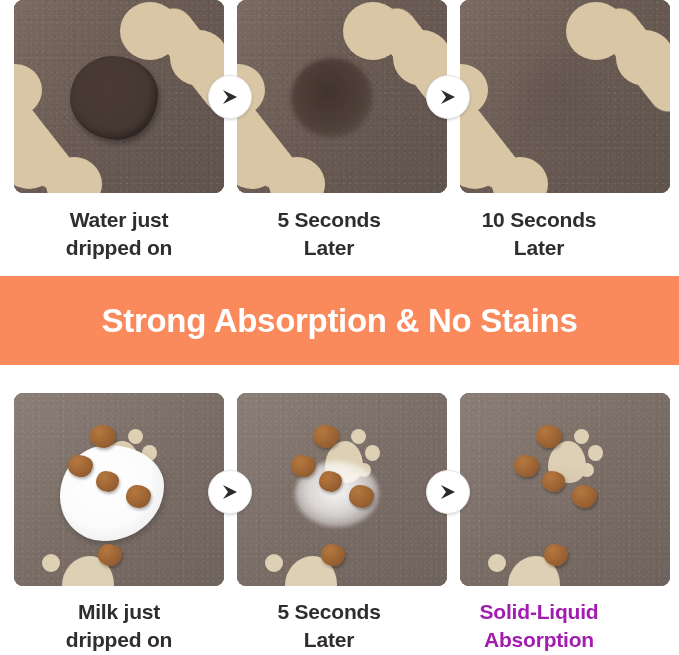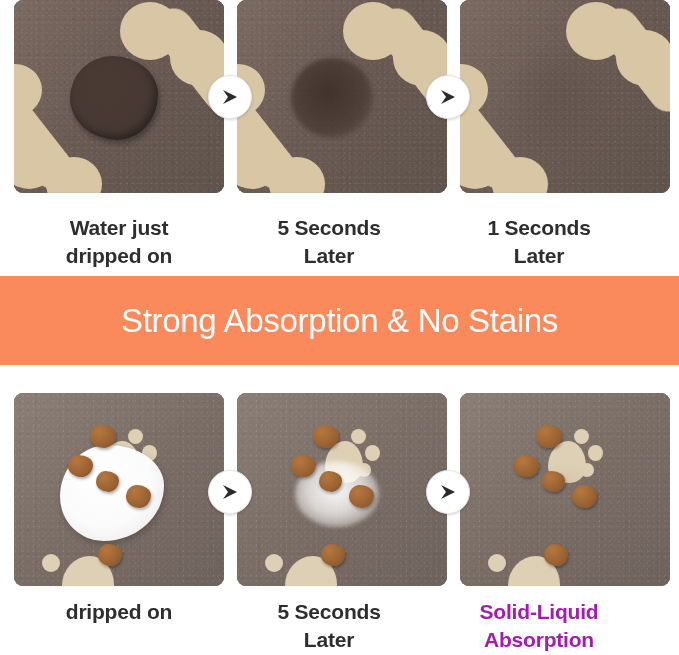--- a/index.html
+++ b/index.html
@@ -210,21 +210,21 @@
   .ab-bottom-1 { left: 208px; top: 470px; }
   .ab-bottom-2 { left: 426px; top: 470px; }
 
   
   .caption-row {
     position: absolute;
     left: 0;
     width: 679px;
     display: flex;
   }
-  .caption-row.top    { top: 214px; }
+  .caption-row.top    { top: 206px; }
   .caption-row.bottom { top: 598px; }
 
   .caption {
     width: 210px;
     text-align: center;
     font-size: 21px;
     font-weight: bold;
     line-height: 1.32;
     color: #2e2e2e;
     letter-spacing: -0.2px;
@@ -240,21 +240,21 @@
     width: 679px;
     height: 89px;
     background: #fa8a5c;
     display: flex;
     align-items: center;
     justify-content: center;
   }
   .banner-text {
     color: #ffffff;
     font-size: 33px;
-    font-weight: normal;
+    font-weight: bold;
     letter-spacing: -0.3px;
     white-space: nowrap;
   }
 </style>
 </head>
 <body>
 
 <div class="infographic">
 
   <div class="panel-row top">
@@ -317,21 +317,21 @@
   <div class="caption-row top">
     <div class="caption first">
       <div>Water just</div>
       <div>dripped on</div>
     </div>
     <div class="caption">
       <div>5 Seconds</div>
       <div>Later</div>
     </div>
     <div class="caption">
-      <div>1 Seconds</div>
+      <div>10 Seconds</div>
       <div>Later</div>
     </div>
   </div>
 
   <div class="banner">
     <div class="banner-text">Strong Absorption &amp; No Stains</div>
   </div>
 
   <div class="panel-row bottom">
 
@@ -400,20 +400,21 @@
     </svg>
   </div>
   <div class="arrow-badge ab-bottom-2">
     <svg width="20" height="20" viewBox="0 0 20 20" aria-hidden="true">
       <path d="M3 3 L17 10 L3 17 L8 10 Z" fill="#2b2b2b"></path>
     </svg>
   </div>
 
   <div class="caption-row bottom">
     <div class="caption first">
+      <div>Milk just</div>
       <div>dripped on</div>
     </div>
     <div class="caption">
       <div>5 Seconds</div>
       <div>Later</div>
     </div>
     <div class="caption accent">
       <div>Solid-Liquid</div>
       <div>Absorption</div>
     </div>

